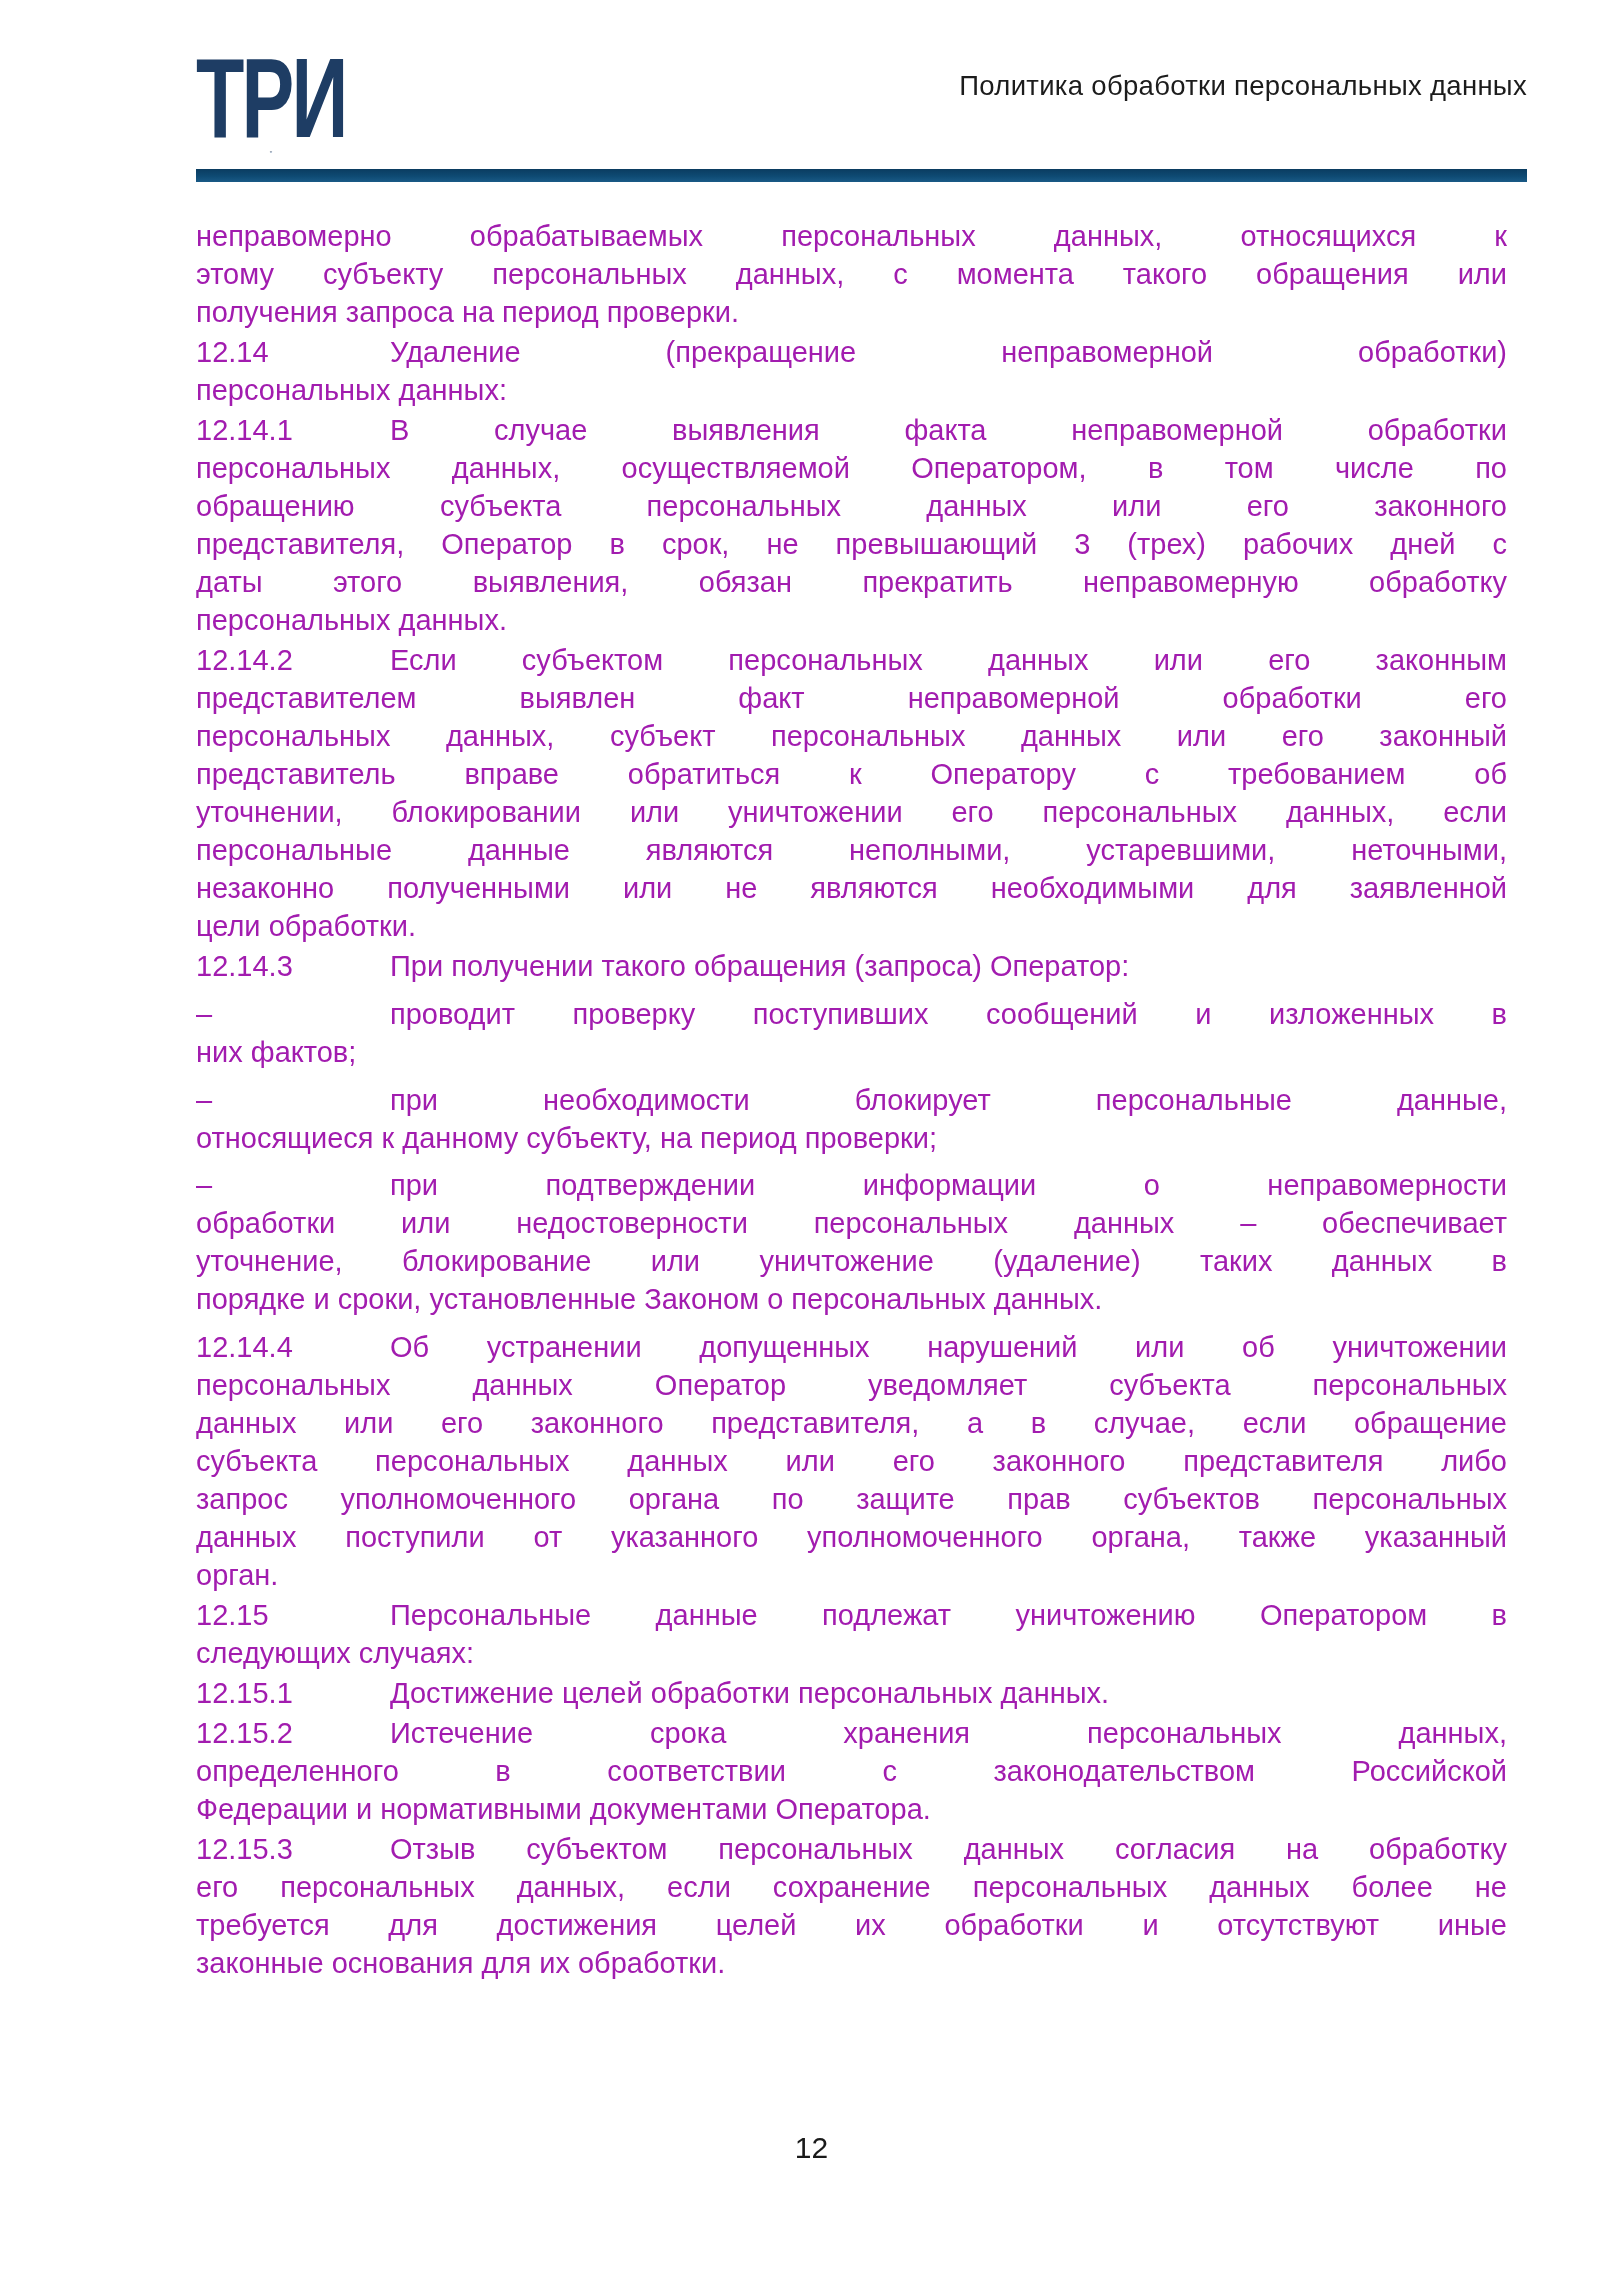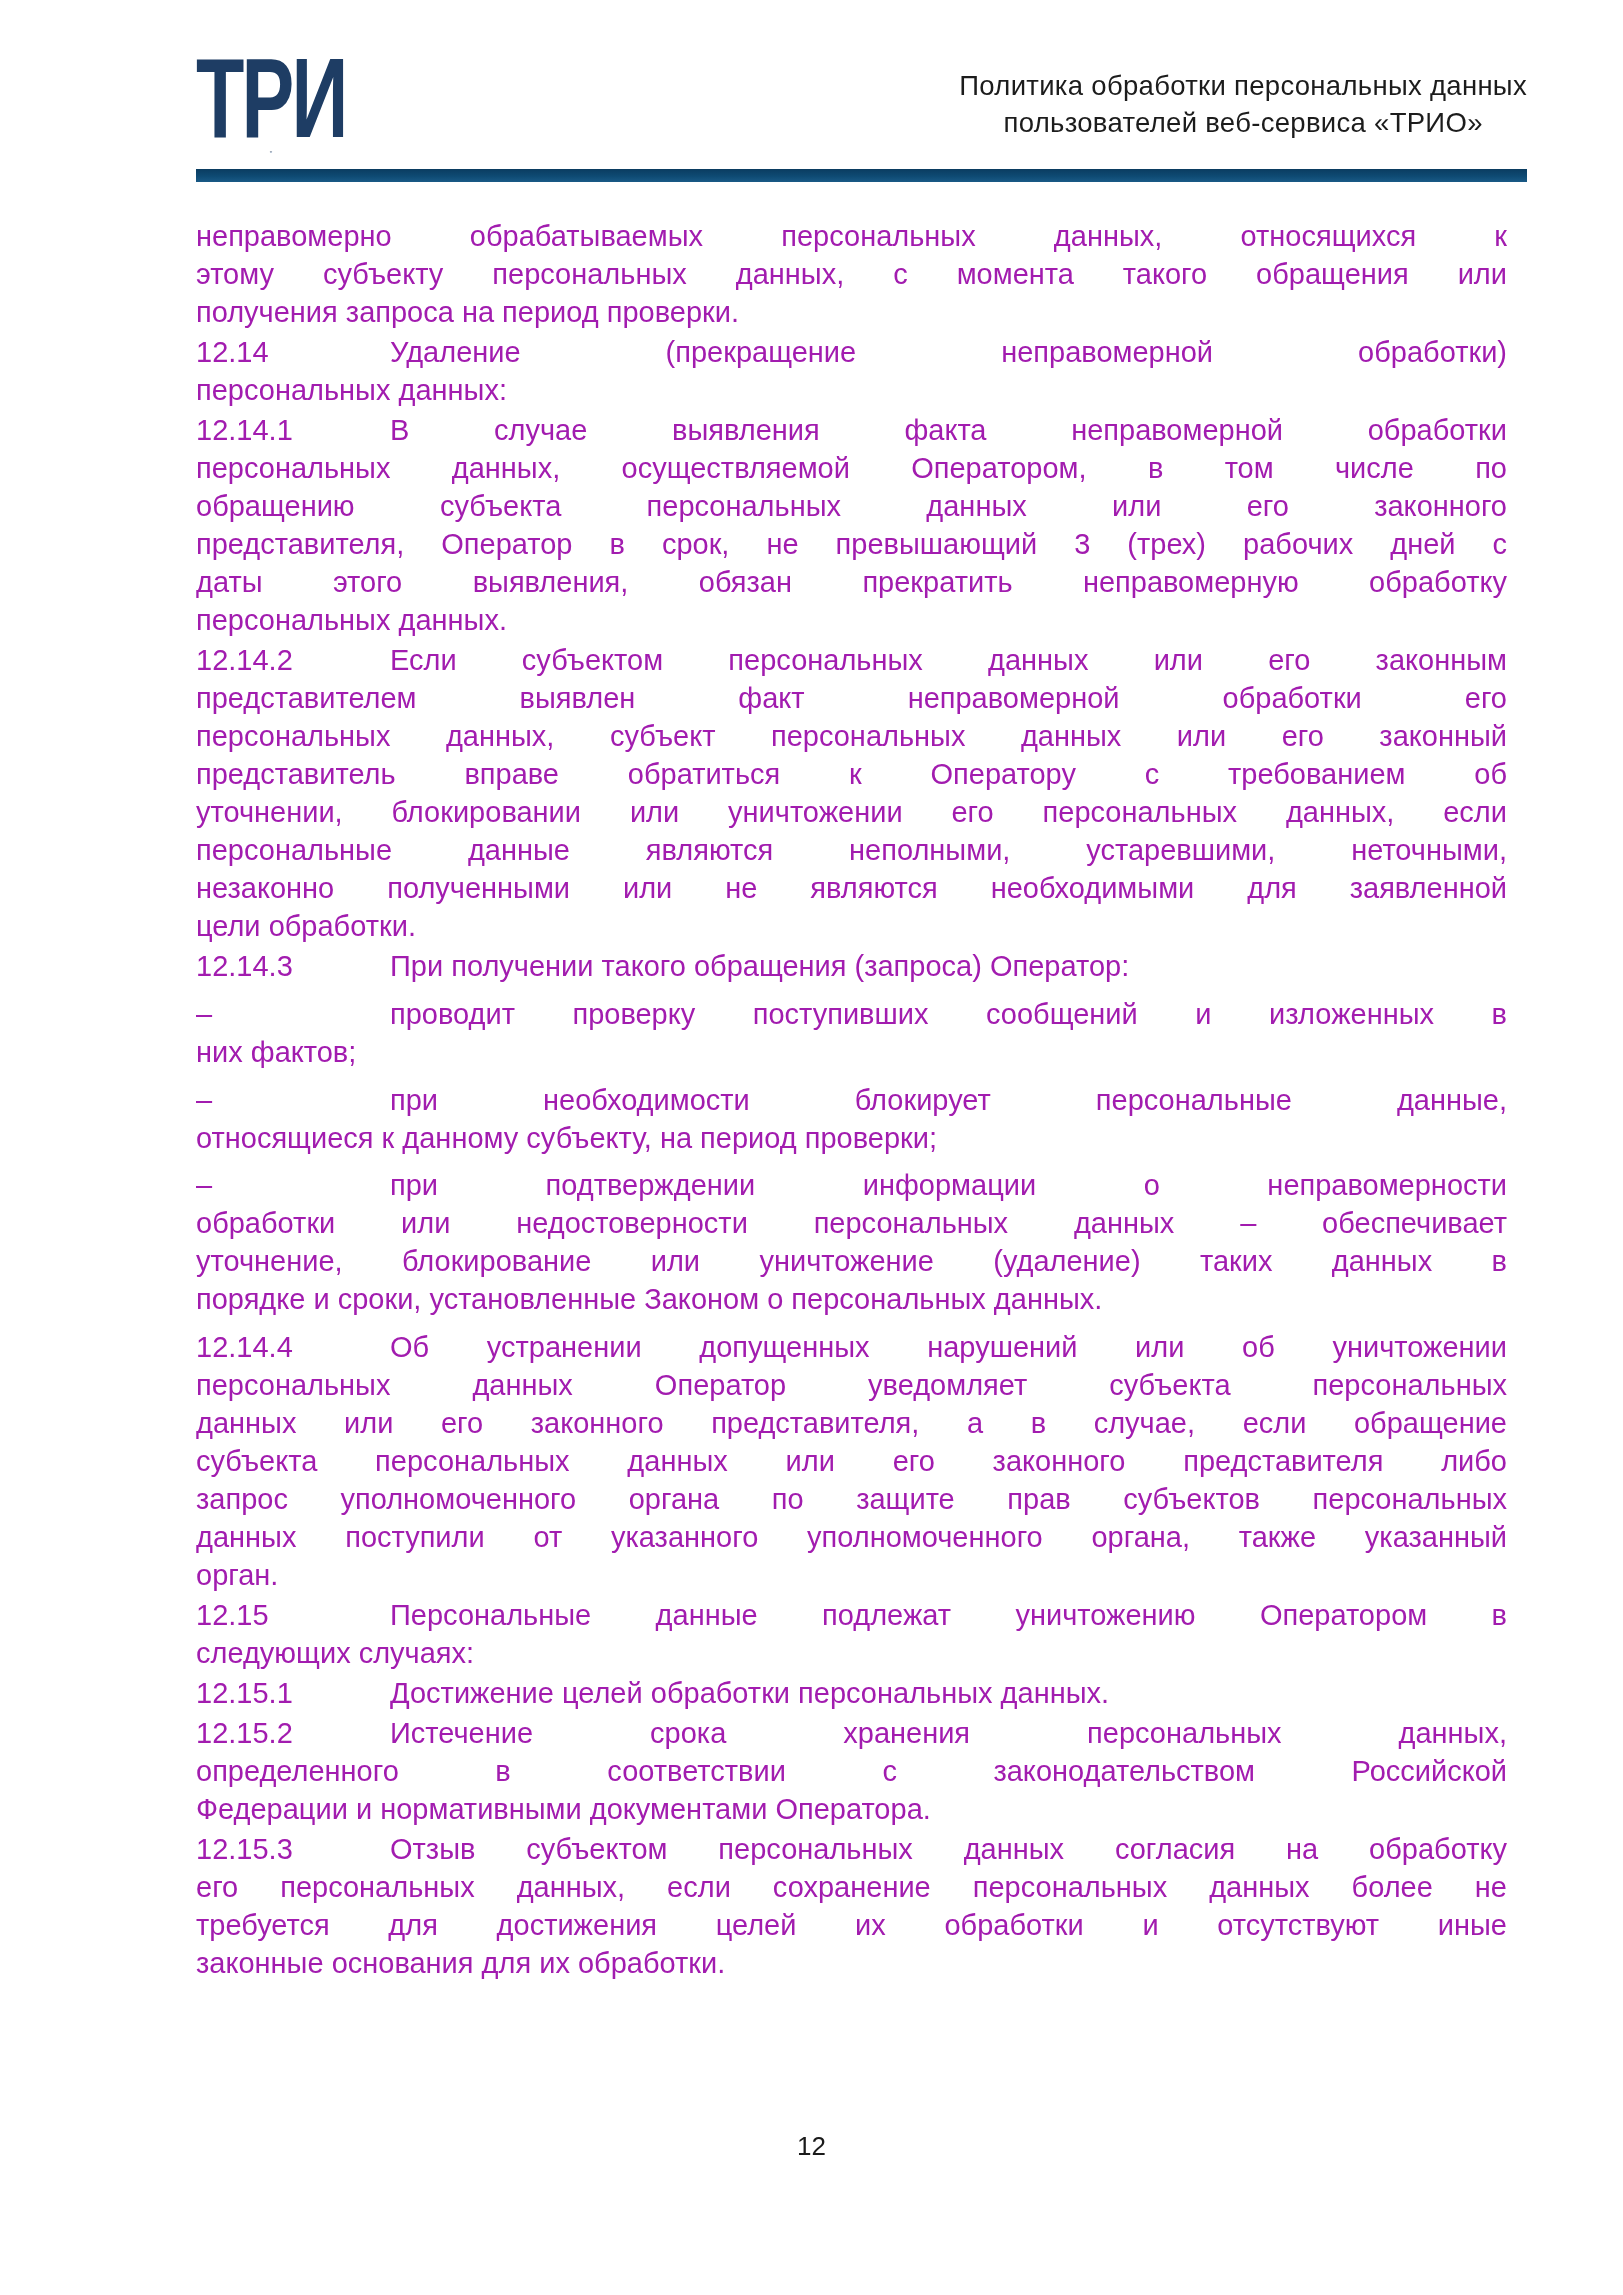--- a/index.html
+++ b/index.html
@@ -49,21 +49,21 @@
   .line.last{
     text-align:center;
     text-align-last:left;
     -moz-text-align-last:left;
   }
   .num{display:inline-block;width:194px;}
   
   .page-number{
     position:absolute;left:0;right:0;top:2131px;
     text-align:center;
-    font-size:26px;color:#1a1a1a;
+    font-size:30px;color:#1a1a1a;
   }
 </style>
 </head>
 <body>
 
 <div class="page">
 
   <div class="logo">
     <span class="logo-txt">ТРИ</span>
     <svg class="logo-o" viewBox="0 0 132 132" xmlns="http://www.w3.org/2000/svg" aria-hidden="true">
@@ -79,21 +79,20 @@
           <stop offset="100%" stop-color="#10203c"></stop>
         </linearGradient>
       </defs>
       <circle cx="66" cy="64" r="53" fill="none" stroke="url(#lgOuter)" stroke-width="21"></circle>
       <circle cx="62" cy="60" r="31" fill="none" stroke="url(#lgInner)" stroke-width="14"></circle>
     </svg>
   </div>
 
   <div class="header-title">
     <div>Политика обработки персональных данных</div>
-    <div>пользователей веб-сервиса «ТРИО»</div>
   </div>
 
   <div class="rule"></div>
 
   <div class="body-text">
       <div class="para">
         <div class="line">неправомерно обрабатываемых персональных данных, относящихся к</div>
         <div class="line">этому субъекту персональных данных, с момента такого обращения или</div>
         <div class="line last">получения запроса на период проверки.</div>
       </div>

